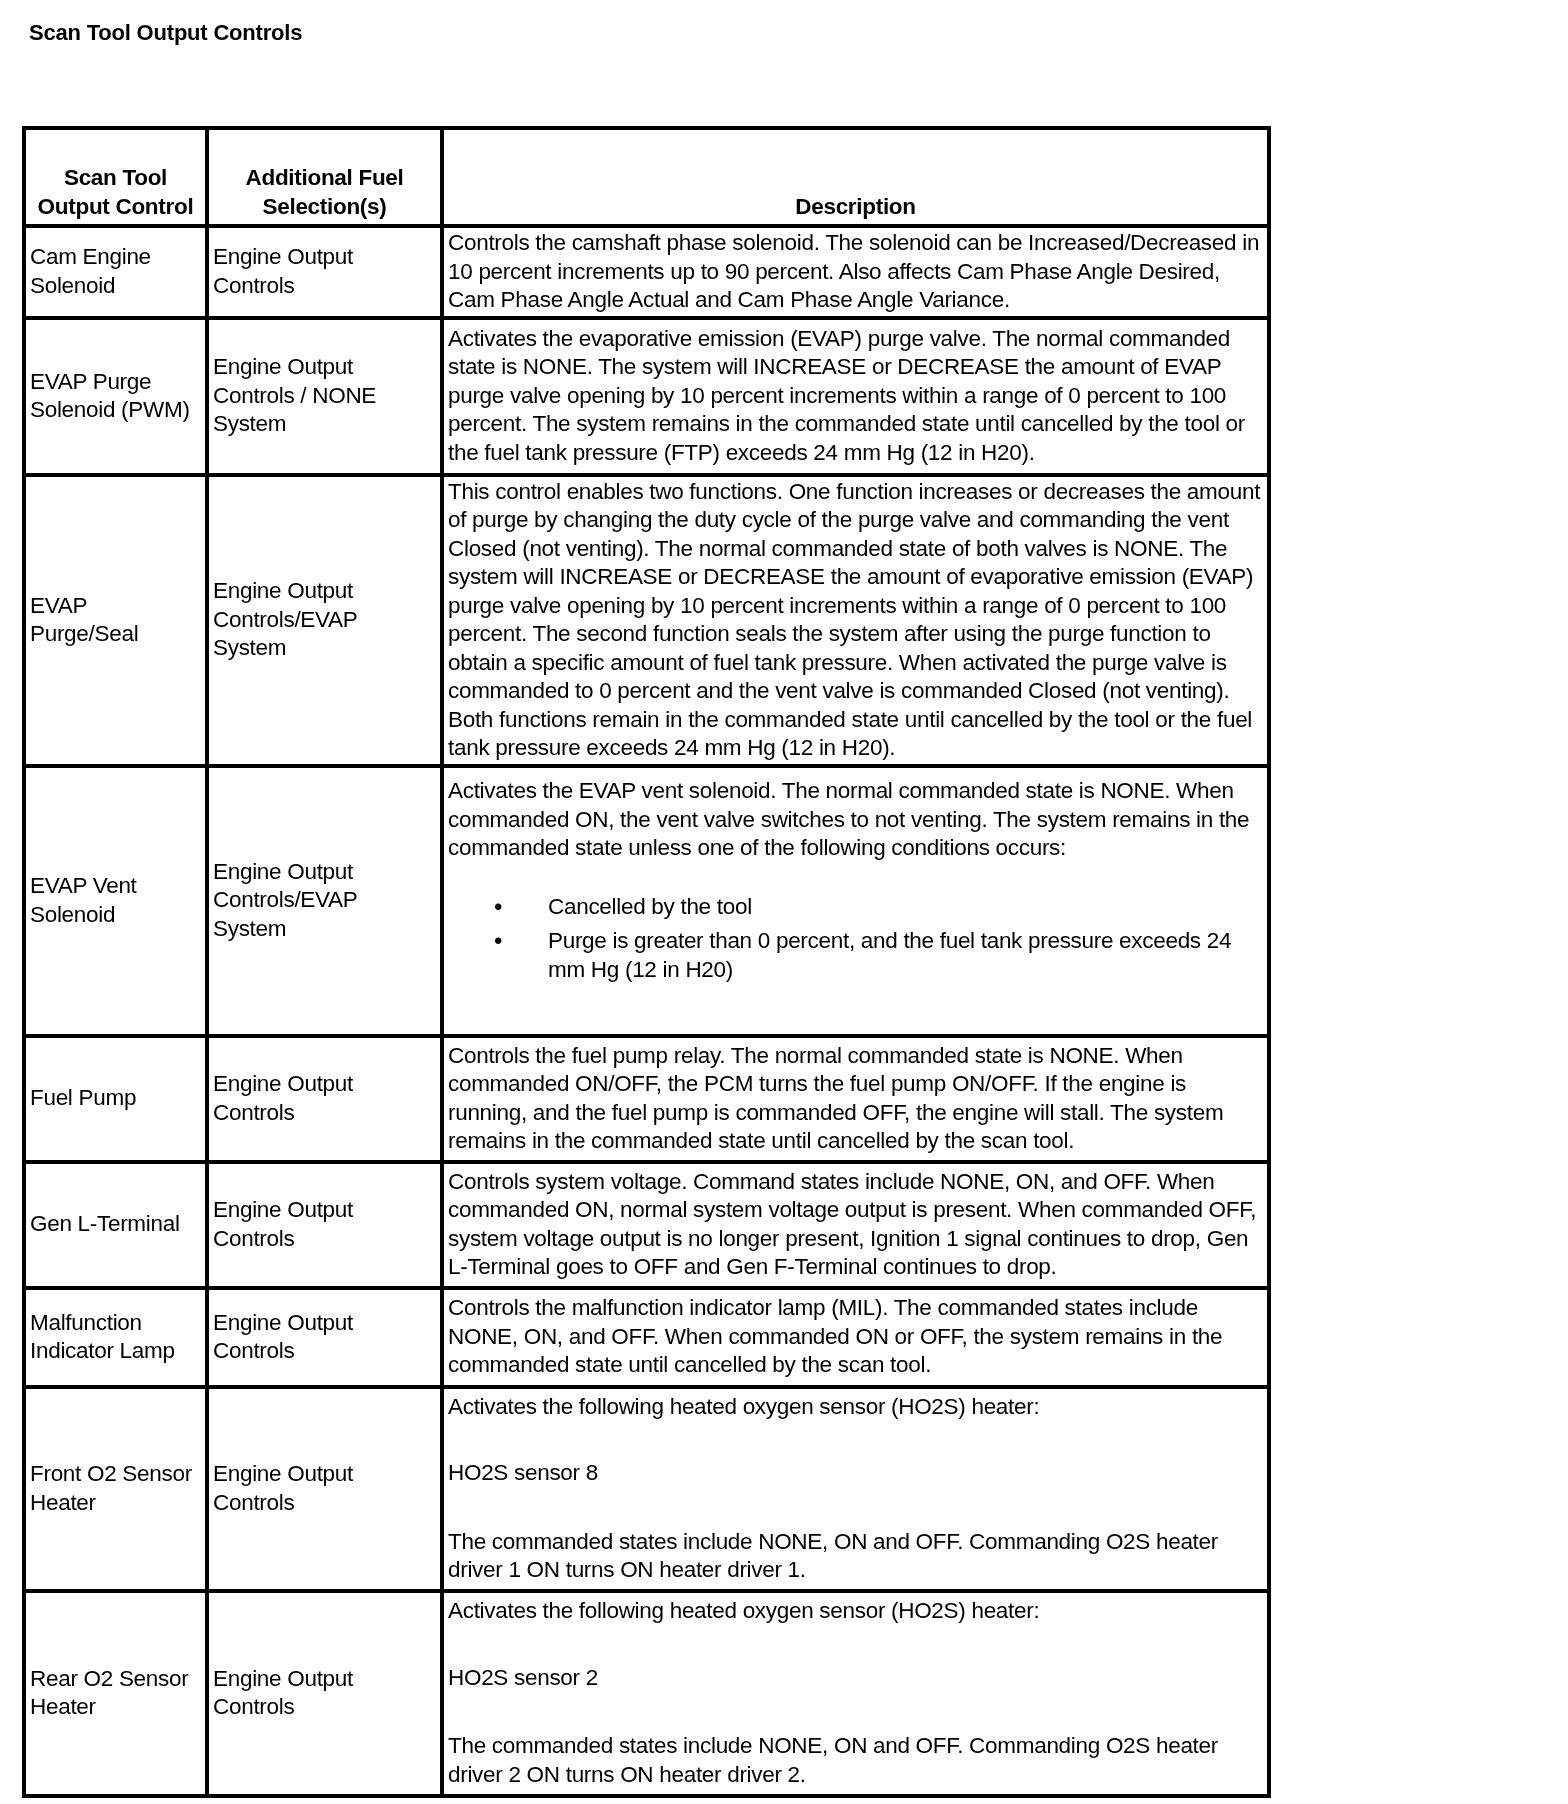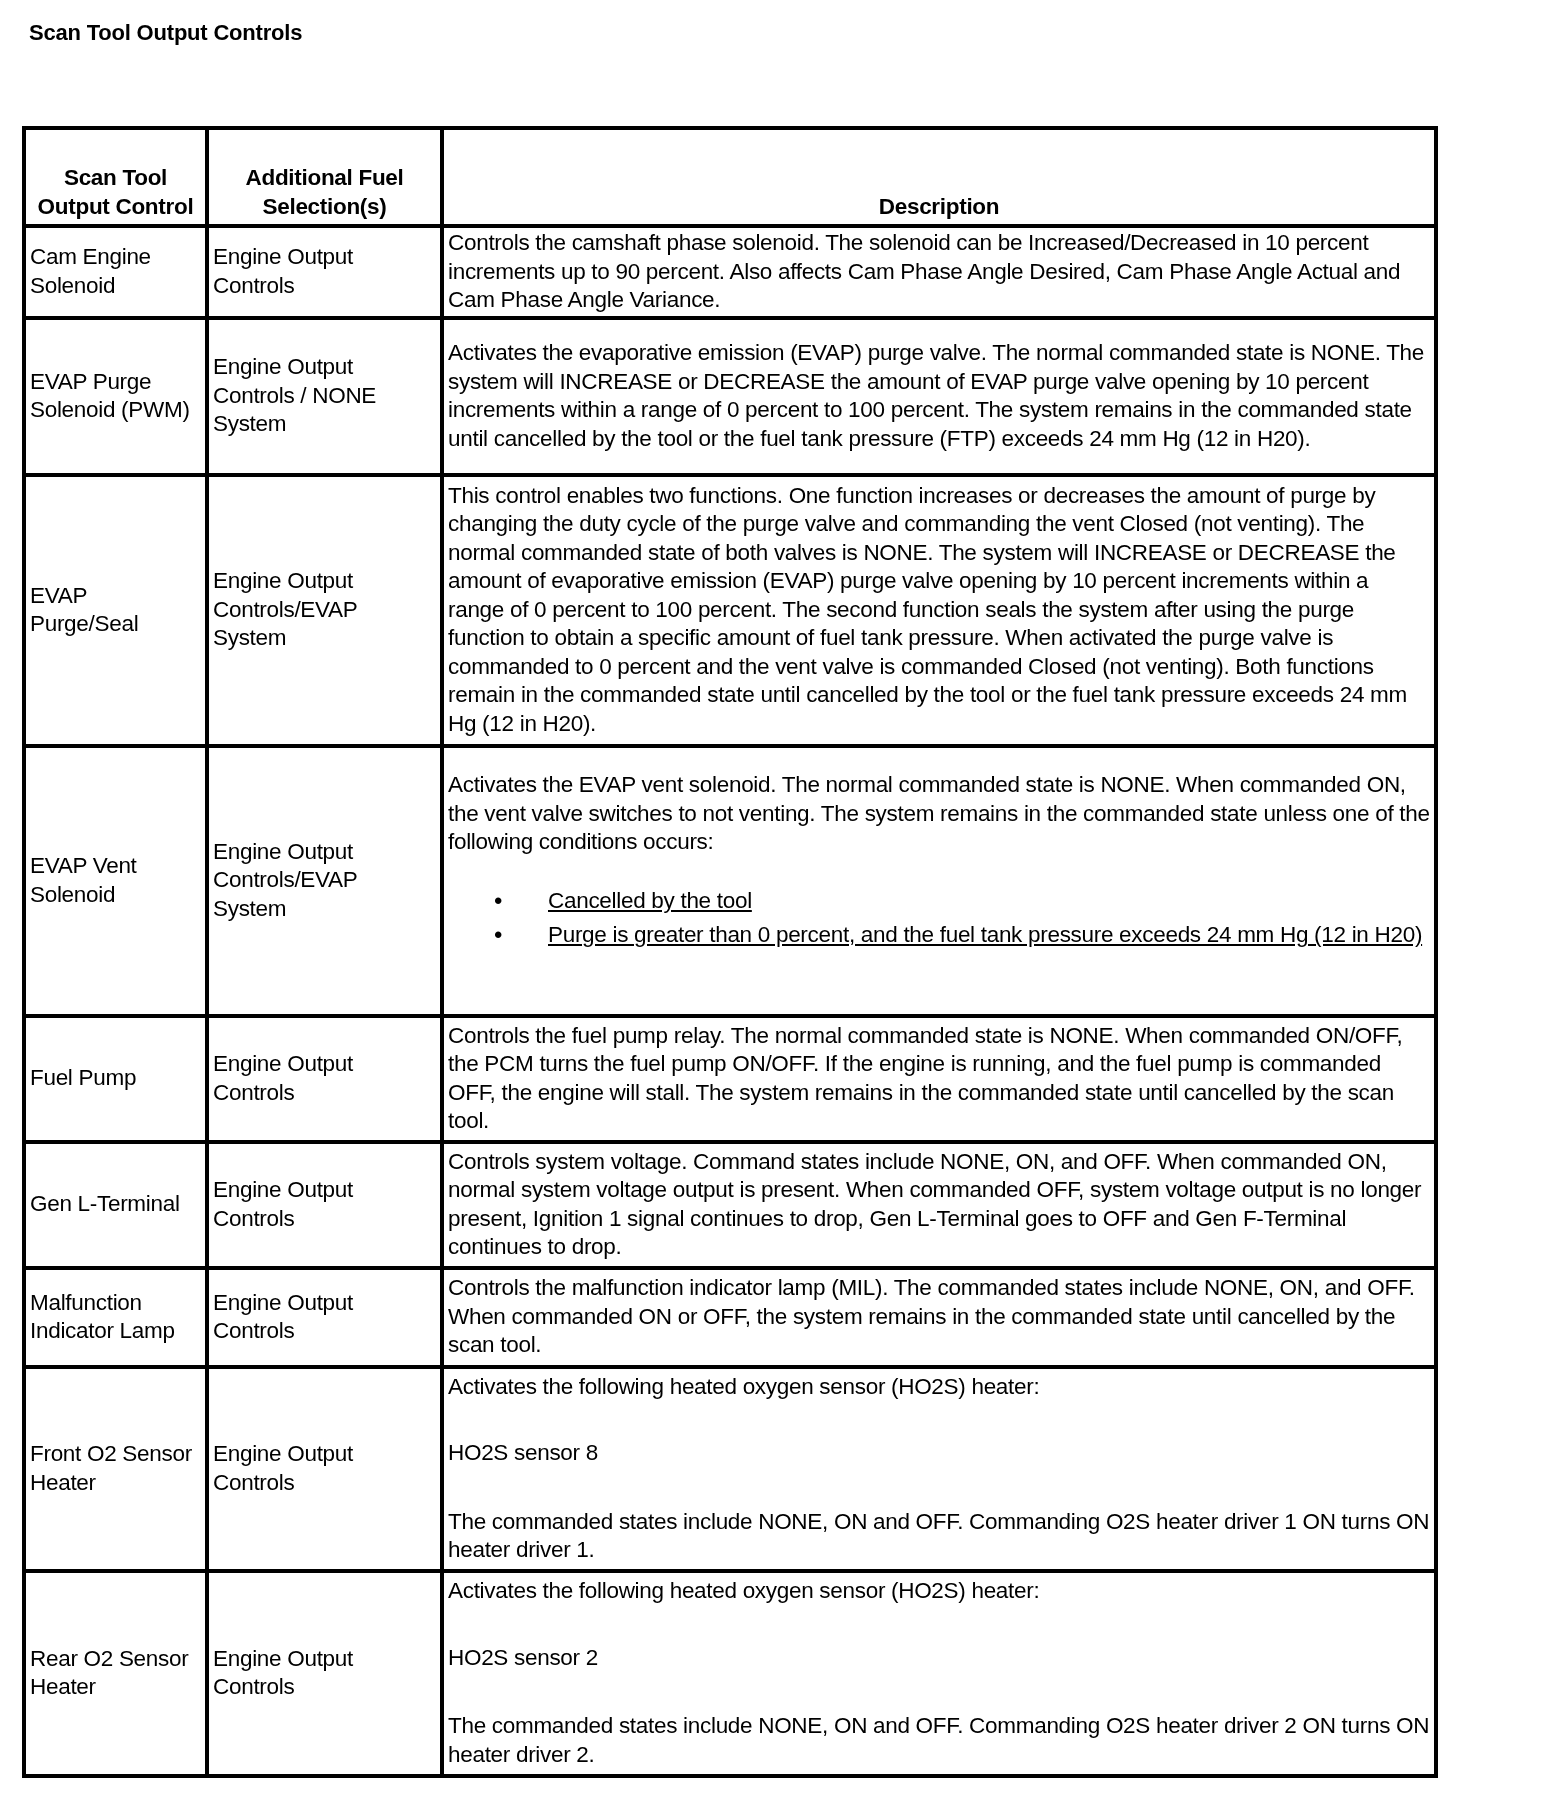--- a/index.html
+++ b/index.html
@@ -6,21 +6,21 @@
   body {
     width: 1568px; height: 1804px; position: relative; overflow: hidden;
     font-family: "Liberation Sans", sans-serif; color: #000;
   }
   .page-title {
     position: absolute; left: 29px; top: 20px;
     font-size: 22px; font-weight: bold; letter-spacing: -0.2px;
   }
   table.controls {
     position: absolute; left: 22px; top: 126px;
-    width: 1416px;
+    width: 1249px;
     border-collapse: collapse;
     table-layout: fixed;
     font-size: 22.5px; line-height: 28.5px;
   }
   table.controls td, table.controls th {
     border: 4.5px solid #000;
     padding: 1px 4px 1px 4px;
     vertical-align: middle;
     text-align: left;
     font-weight: normal;
@@ -37,21 +37,21 @@
     padding-bottom: 3px !important;
   }
   td.desc { vertical-align: top; padding-top: 2px; margin-left: 24px; }
   .para { margin: 0; }
   .gap { height: 38px; }
   .gap-lg { height: 40px; }
   ul.bullets {
     margin: 30px 0 40px 0; padding: 0 0 0 0; list-style: none;
   }
   ul.bullets li {
-    position: relative; padding-left: 100px; margin-bottom: 6px; text-decoration: underline;
+    position: relative; padding-left: 100px; margin-bottom: 6px;
   }
   ul.bullets li::before {
     content: "\2022"; position: absolute; left: 46px; top: 0;
     font-size: 24px;
   }
 </style>
 </head>
 <body>
 
 <div class="page-title">Scan Tool Output Controls</div>

